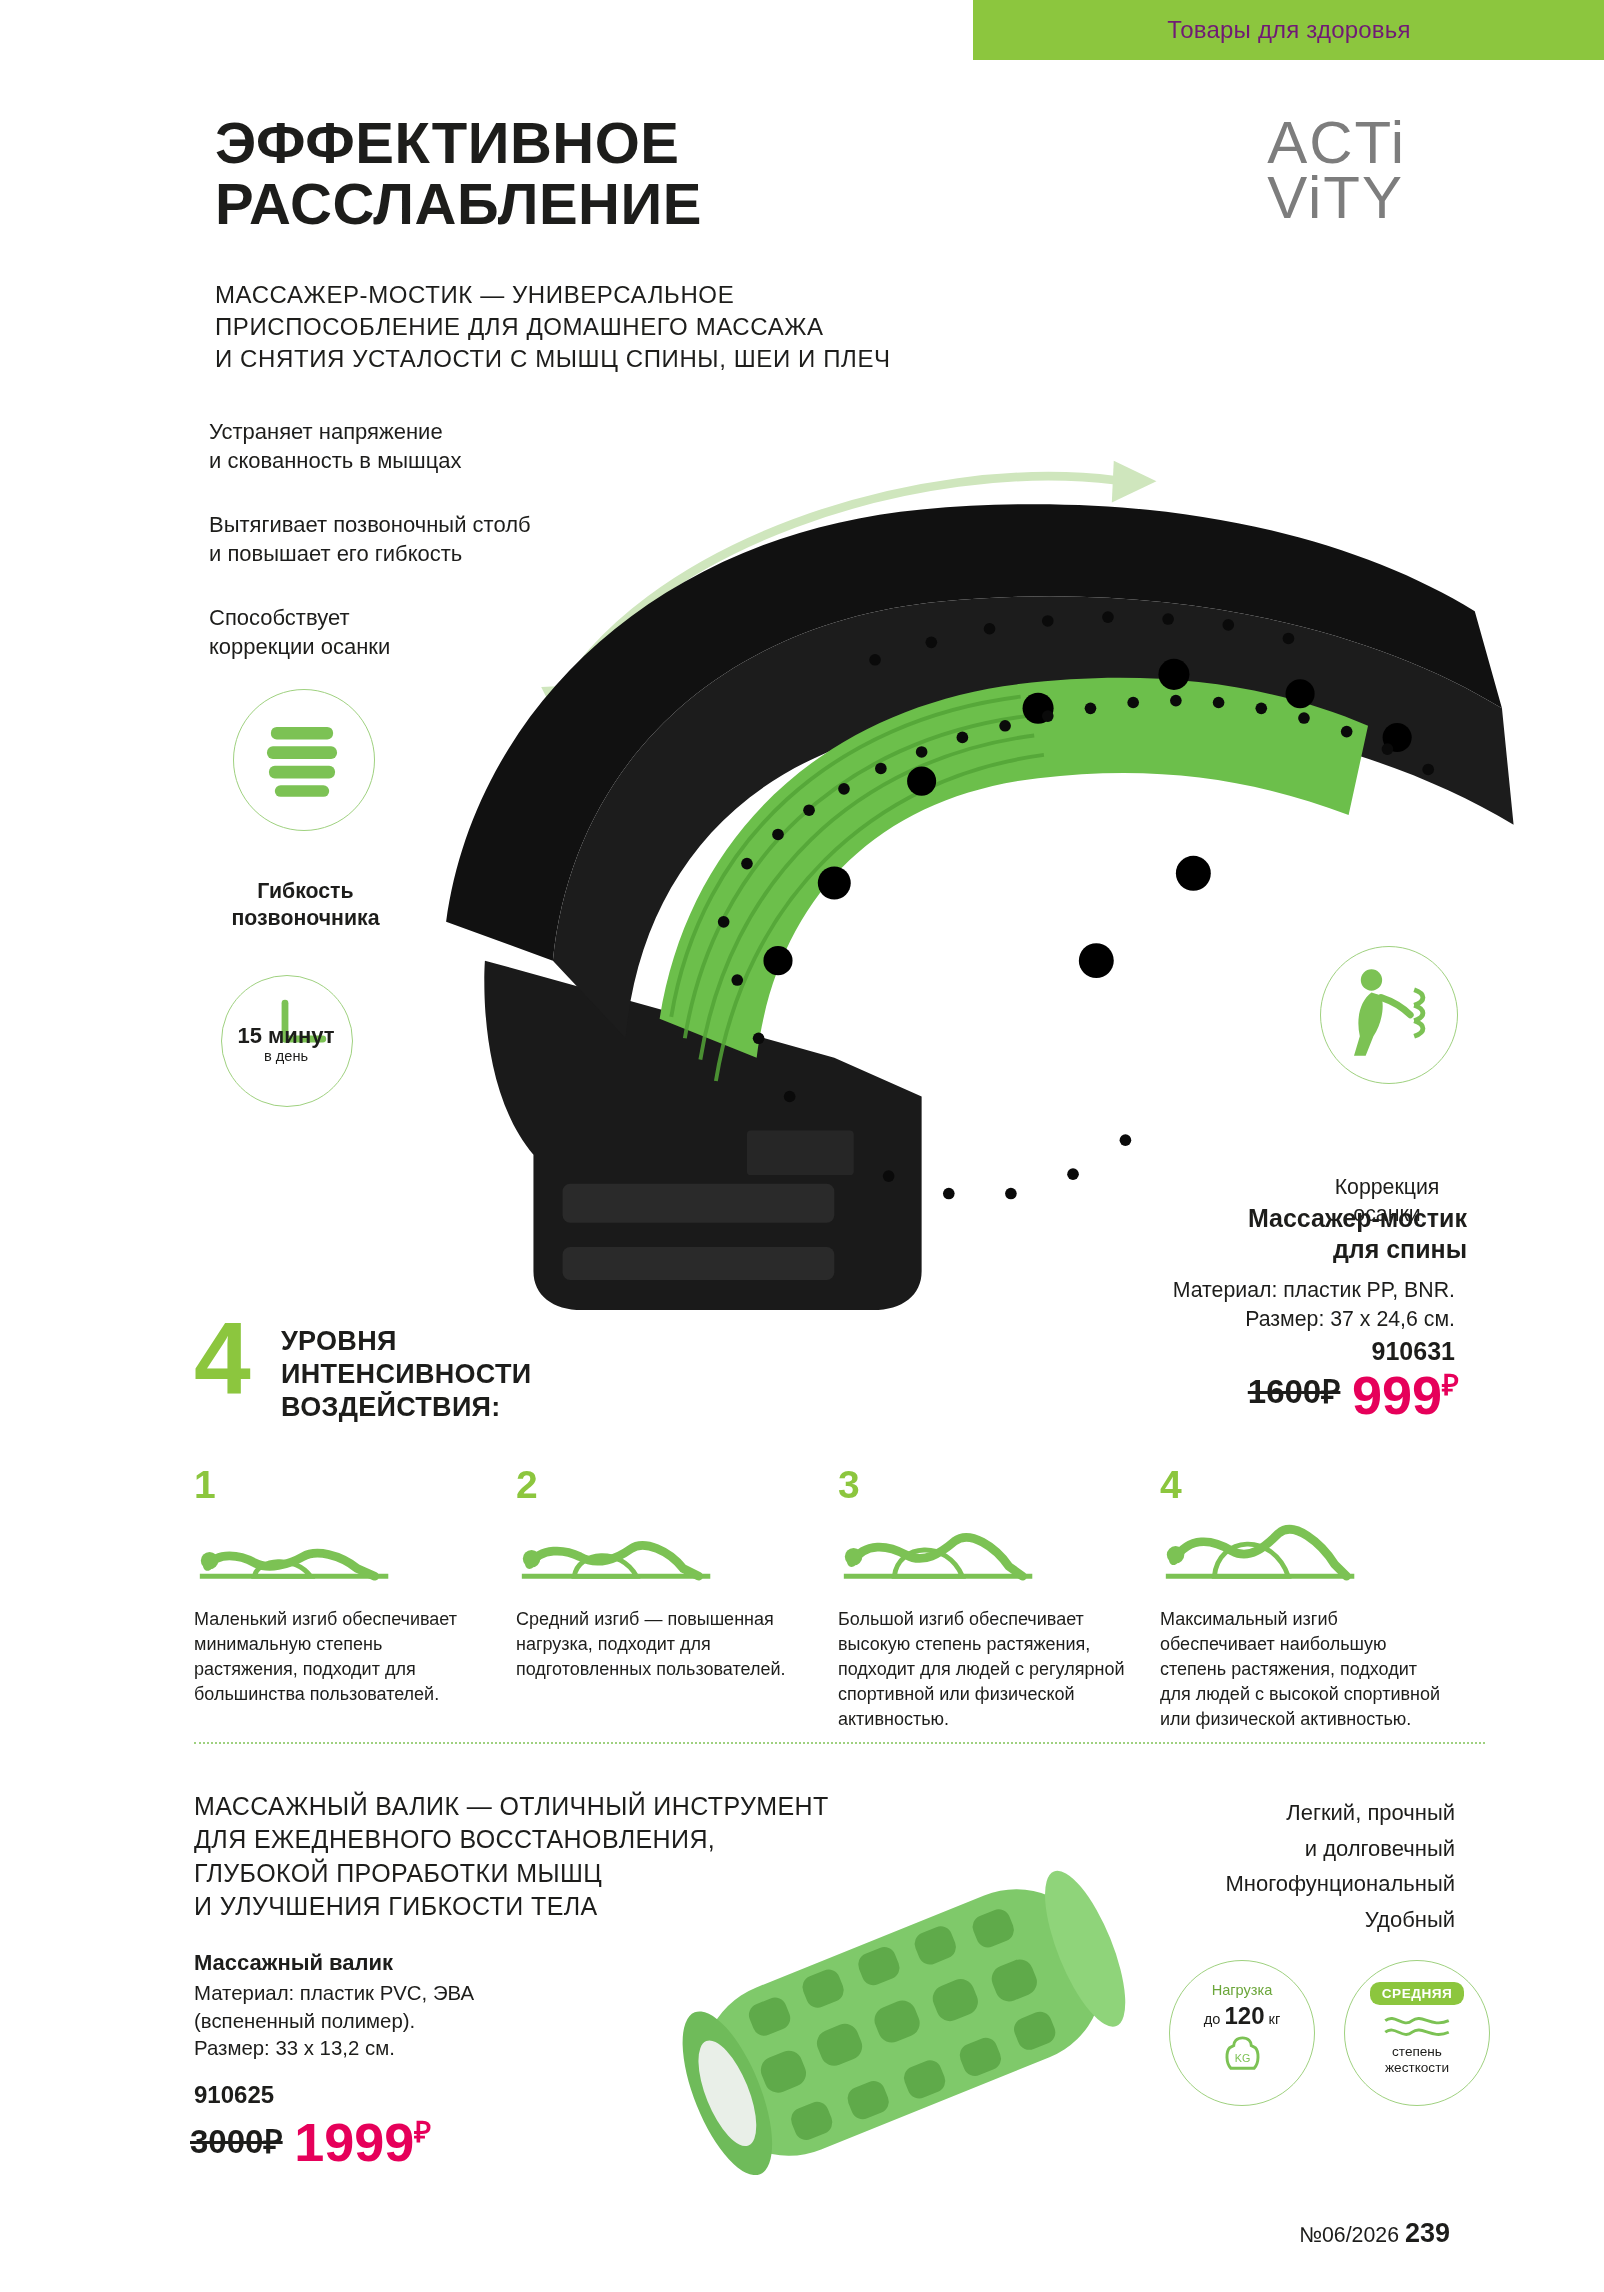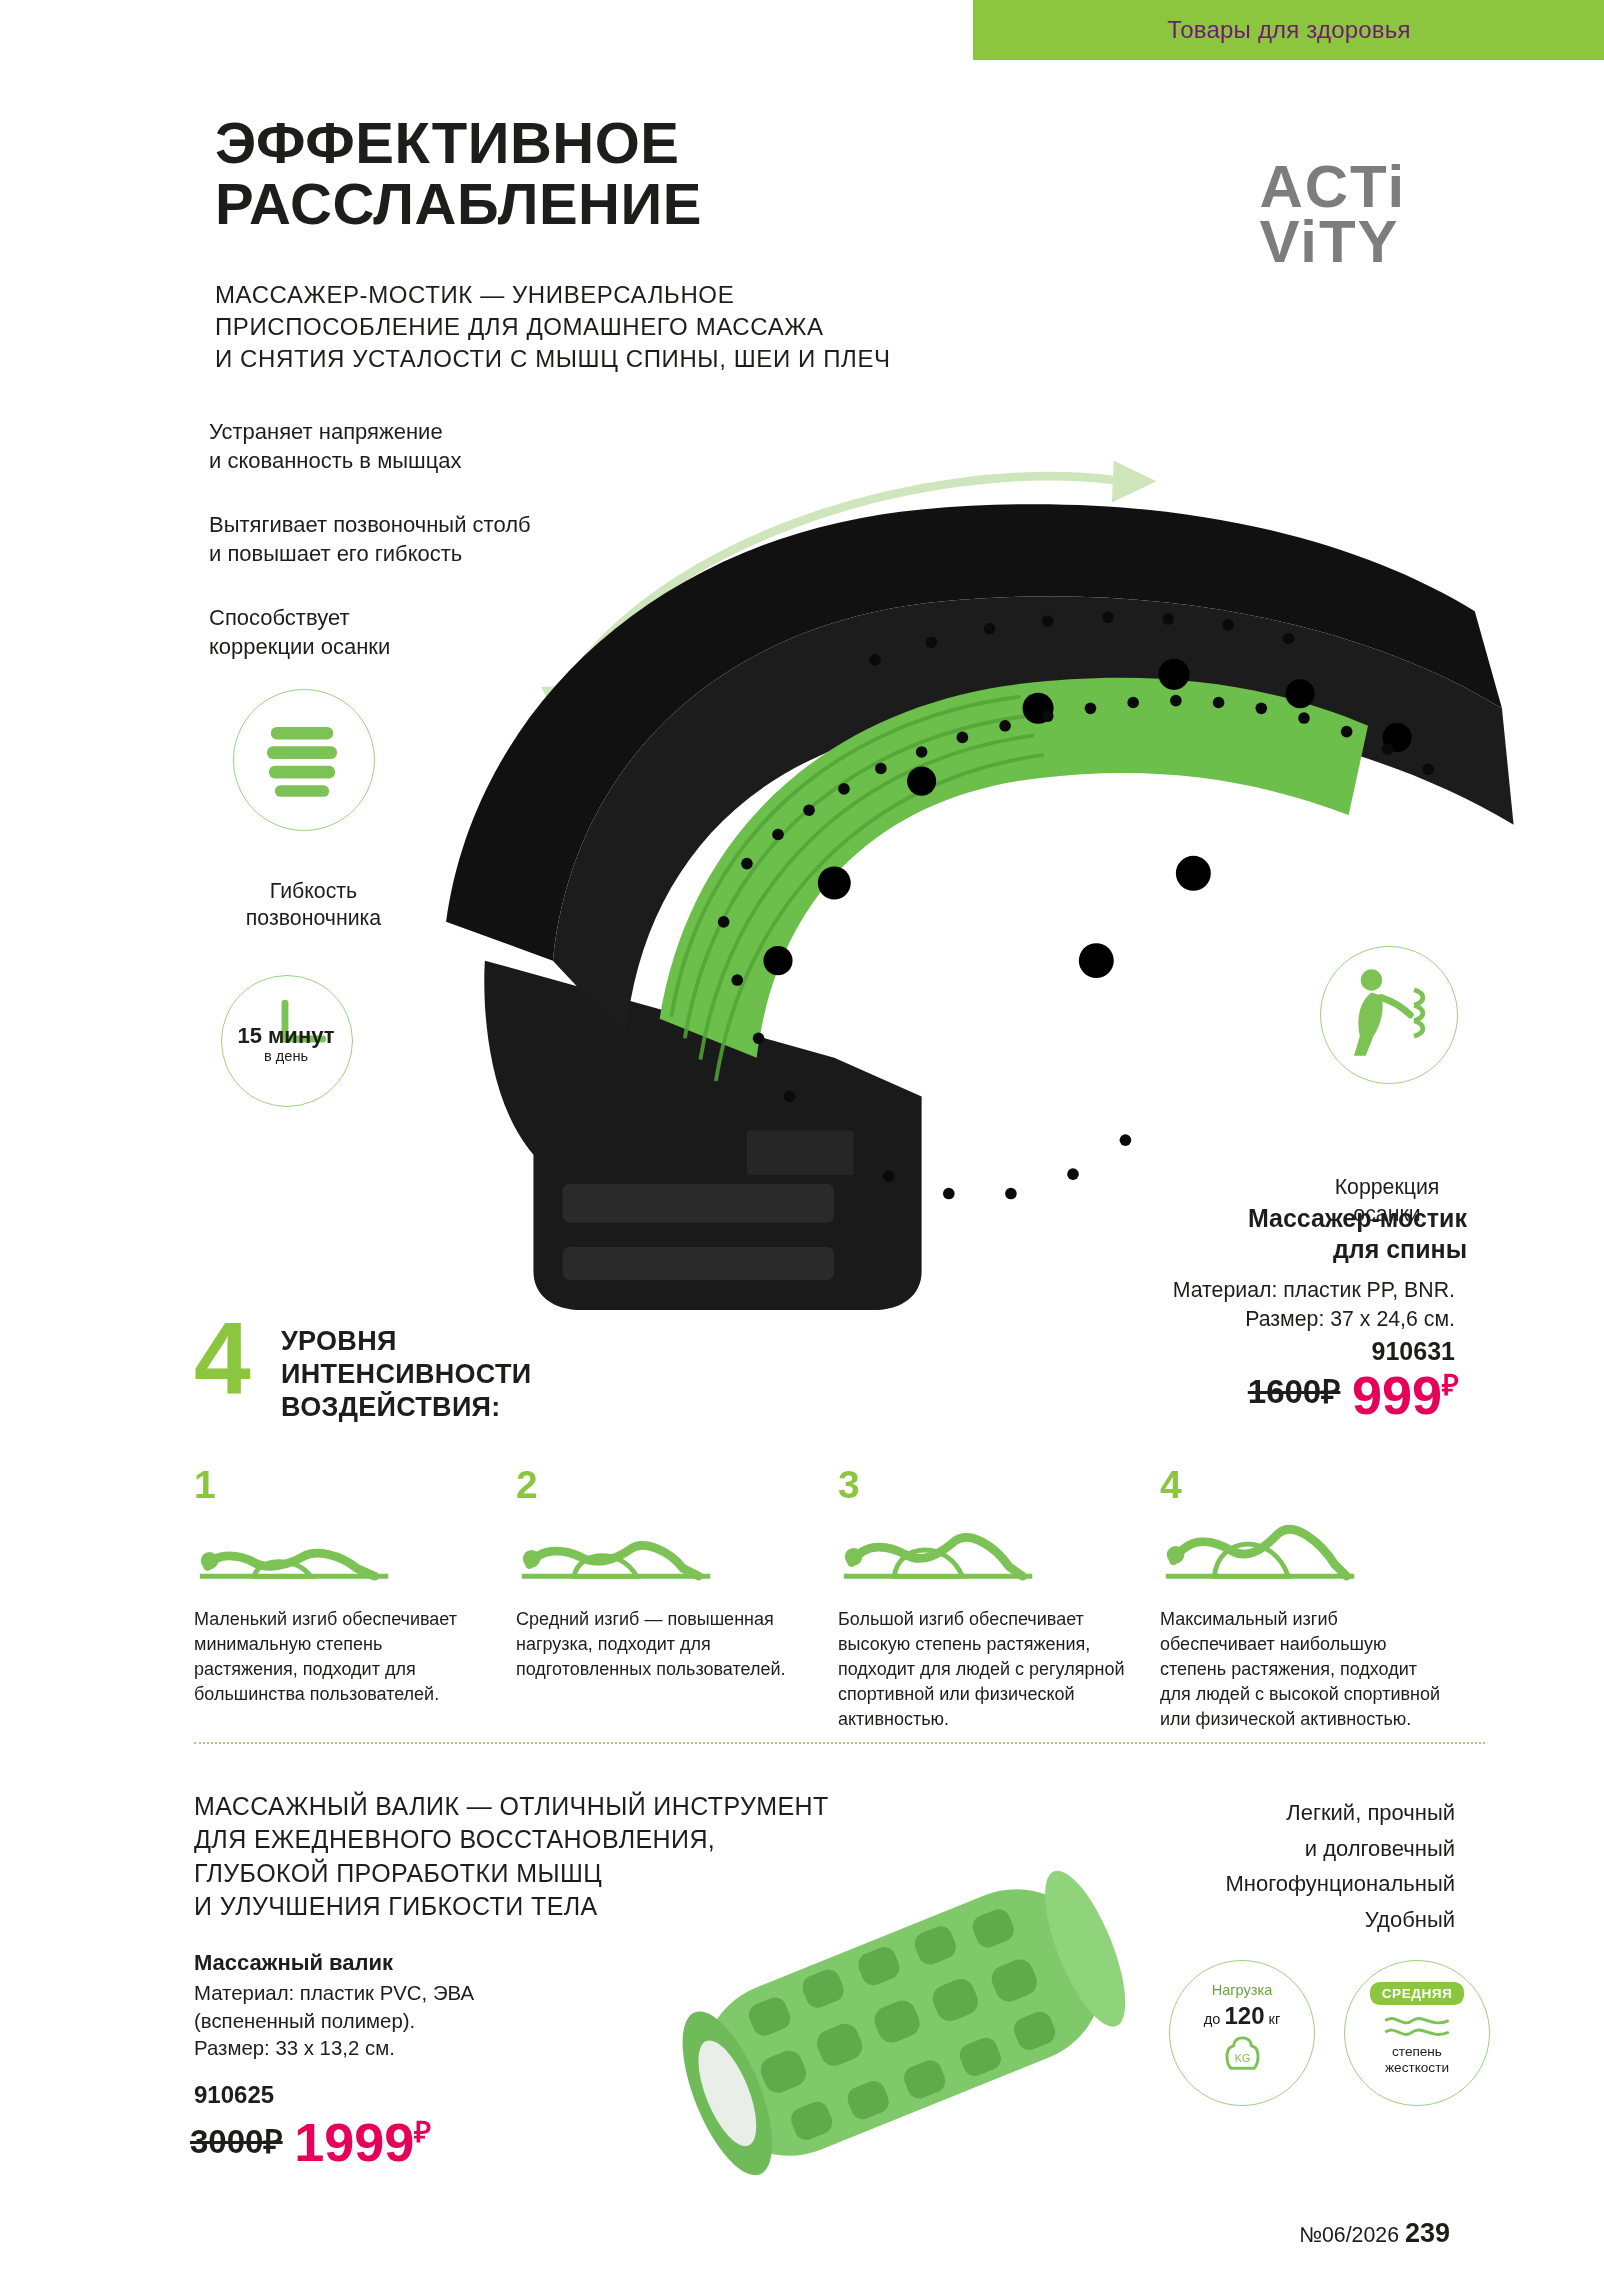--- a/index.html
+++ b/index.html
@@ -54,25 +54,24 @@
     letter-spacing:0.6px;
     color:#1d1d1b;
     white-space:pre-line;
     text-transform:uppercase;
   }
   
   .logo{
     position:absolute;right:199px;top:115px;
     text-align:left;
     color:#7d7d7d;
-    font-weight:bold;
+    font-weight:normal;
     font-size:60px;
     line-height:.92;
     letter-spacing:1.9px;
-    margin-top:44px;
   }
   .logo .l2{display:block;}
   
   .bullets{
     position:absolute;left:209px;top:417px;
     width:408px;
   }
   .bullet{
     font-size:22px;line-height:1.32;
     margin-bottom:35px;
@@ -87,21 +86,21 @@
   }
   .spine-circ{left:233px;top:689px;width:140px;height:140px;}
   .clock-circ{left:221px;top:975px;width:130px;height:130px;}
   .posture-circ{left:1320px;top:946px;width:136px;height:136px;}
   .circ-cap{
     position:absolute;
     text-align:center;
     font-size:21.3px;line-height:1.25;
     white-space:pre-line;
   }
-  .spine-cap{left:192px;top:878px;width:243px;}
+  .spine-cap{left:184px;top:878px;width:243px;font-weight:bold;}
   .posture-cap{left:1261px;top:1126px;width:252px;margin-top:48px;}
   .clock-txt{
     position:absolute;left:221px;top:1024px;width:130px;text-align:center;
     font-size:22px;font-weight:bold;color:#1d1d1b;line-height:1.05;
   }
   .clock-txt small{display:block;font-size:14.6px;font-weight:normal;margin-top:1.9px;}
   
   .product-img{
     position:absolute;left:417px;top:417px;width:1116px;height:932px;
   }

